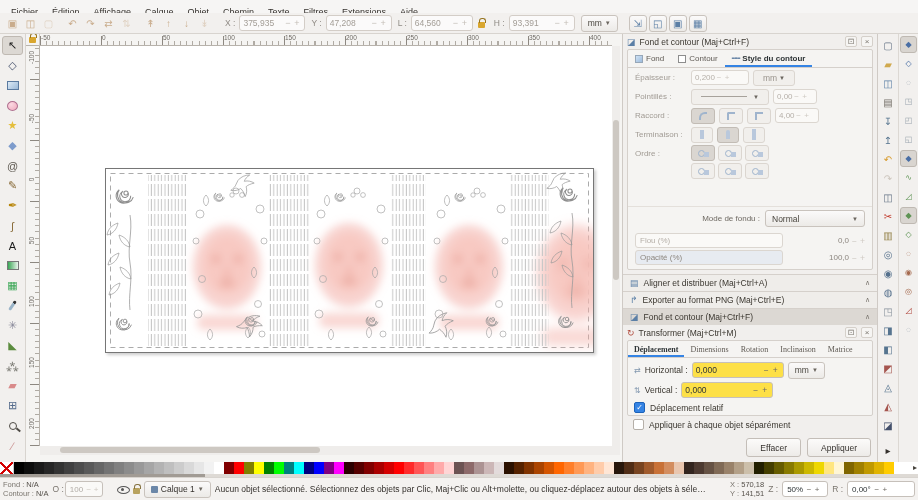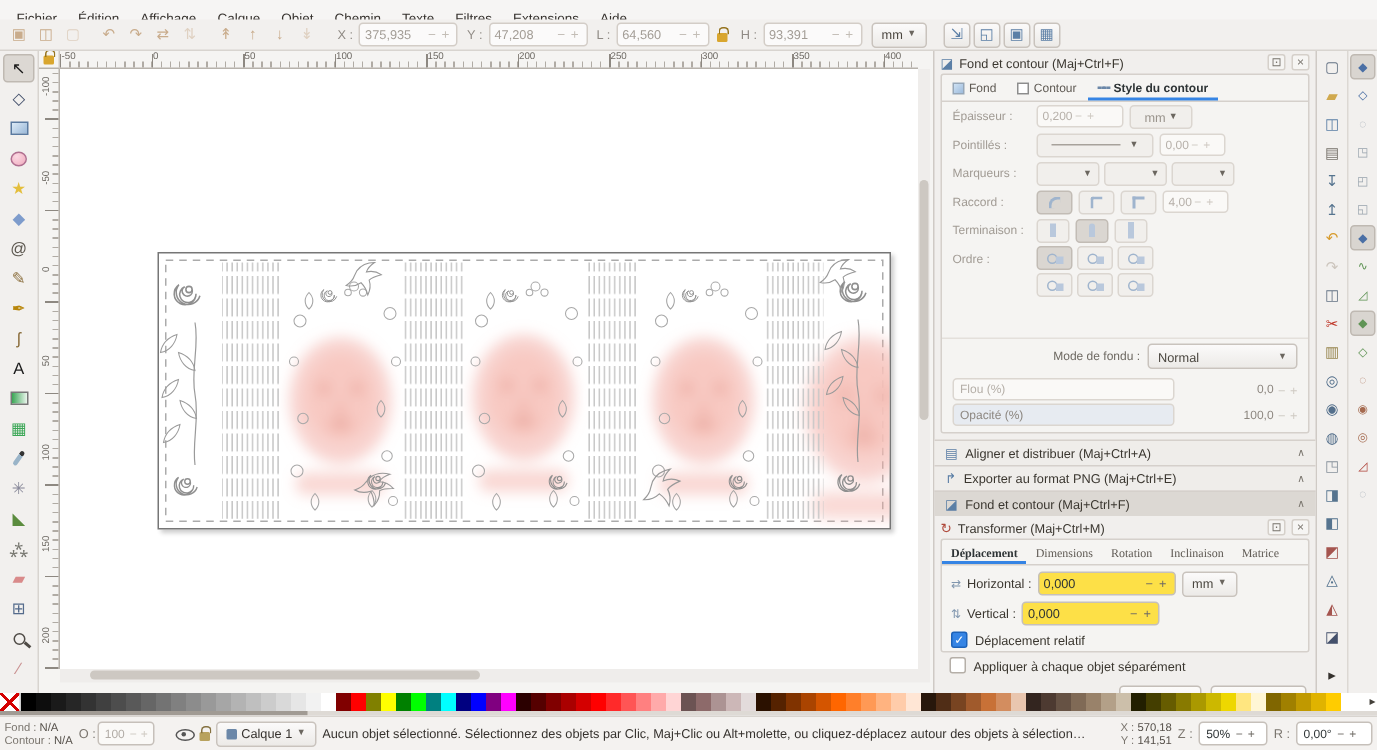--- a/index.html
+++ b/index.html
@@ -434,37 +434,20 @@
             <span class="dashline"></span>
             <span class="caret" style="margin-left:4px">▼</span>
           </span>
         <span class="dentry" style="width:44px">
             <span class="val">0,00</span>
             <span class="sb">−</span>
             <span class="sb">+</span>
           </span>
       </div>
 
-      <div class="frow">
-        <span class="flab">Marqueurs :</span>
-        <span id="markers" style="display:flex;gap:3px">
-            <span class="dbtn" style="width: 42px;">
-              <span style="flex: 1 1 0%;"></span>
-              <span class="caret">▼</span>
-            </span>
-            <span class="dbtn" style="width: 42px;">
-              <span style="flex: 1 1 0%;"></span>
-              <span class="caret">▼</span>
-            </span>
-            <span class="dbtn" style="width: 42px;">
-              <span style="flex: 1 1 0%;"></span>
-              <span class="caret">▼</span>
-            </span>
-          </span>
-      </div>
 
       <div class="frow">
         <span class="flab">Raccord :</span>
         <span class="dbtn pressed" style="width:24px">
             <span class="join-g join-round"></span>
           </span>
         <span class="dbtn" style="width:24px">
             <span class="join-g join-bevel"></span>
           </span>
         <span class="dbtn" style="width:24px">
@@ -792,20 +775,20 @@
       <span><span class="zlab">X :</span> <span>570,18</span></span>
       <span><span class="zlab">Y :</span> <span>141,51</span></span>
     </span>
     <span class="zlab">Z :</span>
     <span class="spin" style="width:46px">
         <span class="val">50%</span>
         <span class="sb">−</span>
         <span class="sb">+</span>
       </span>
     <span class="zlab">R :</span>
-    <span class="spin" style="width:51px">
+    <span class="spin" style="width:68px">
         <span class="val">0,00°</span>
         <span class="sb">−</span>
         <span class="sb">+</span>
       </span>
   </div>
 
 </div>
 
 </body></html>

